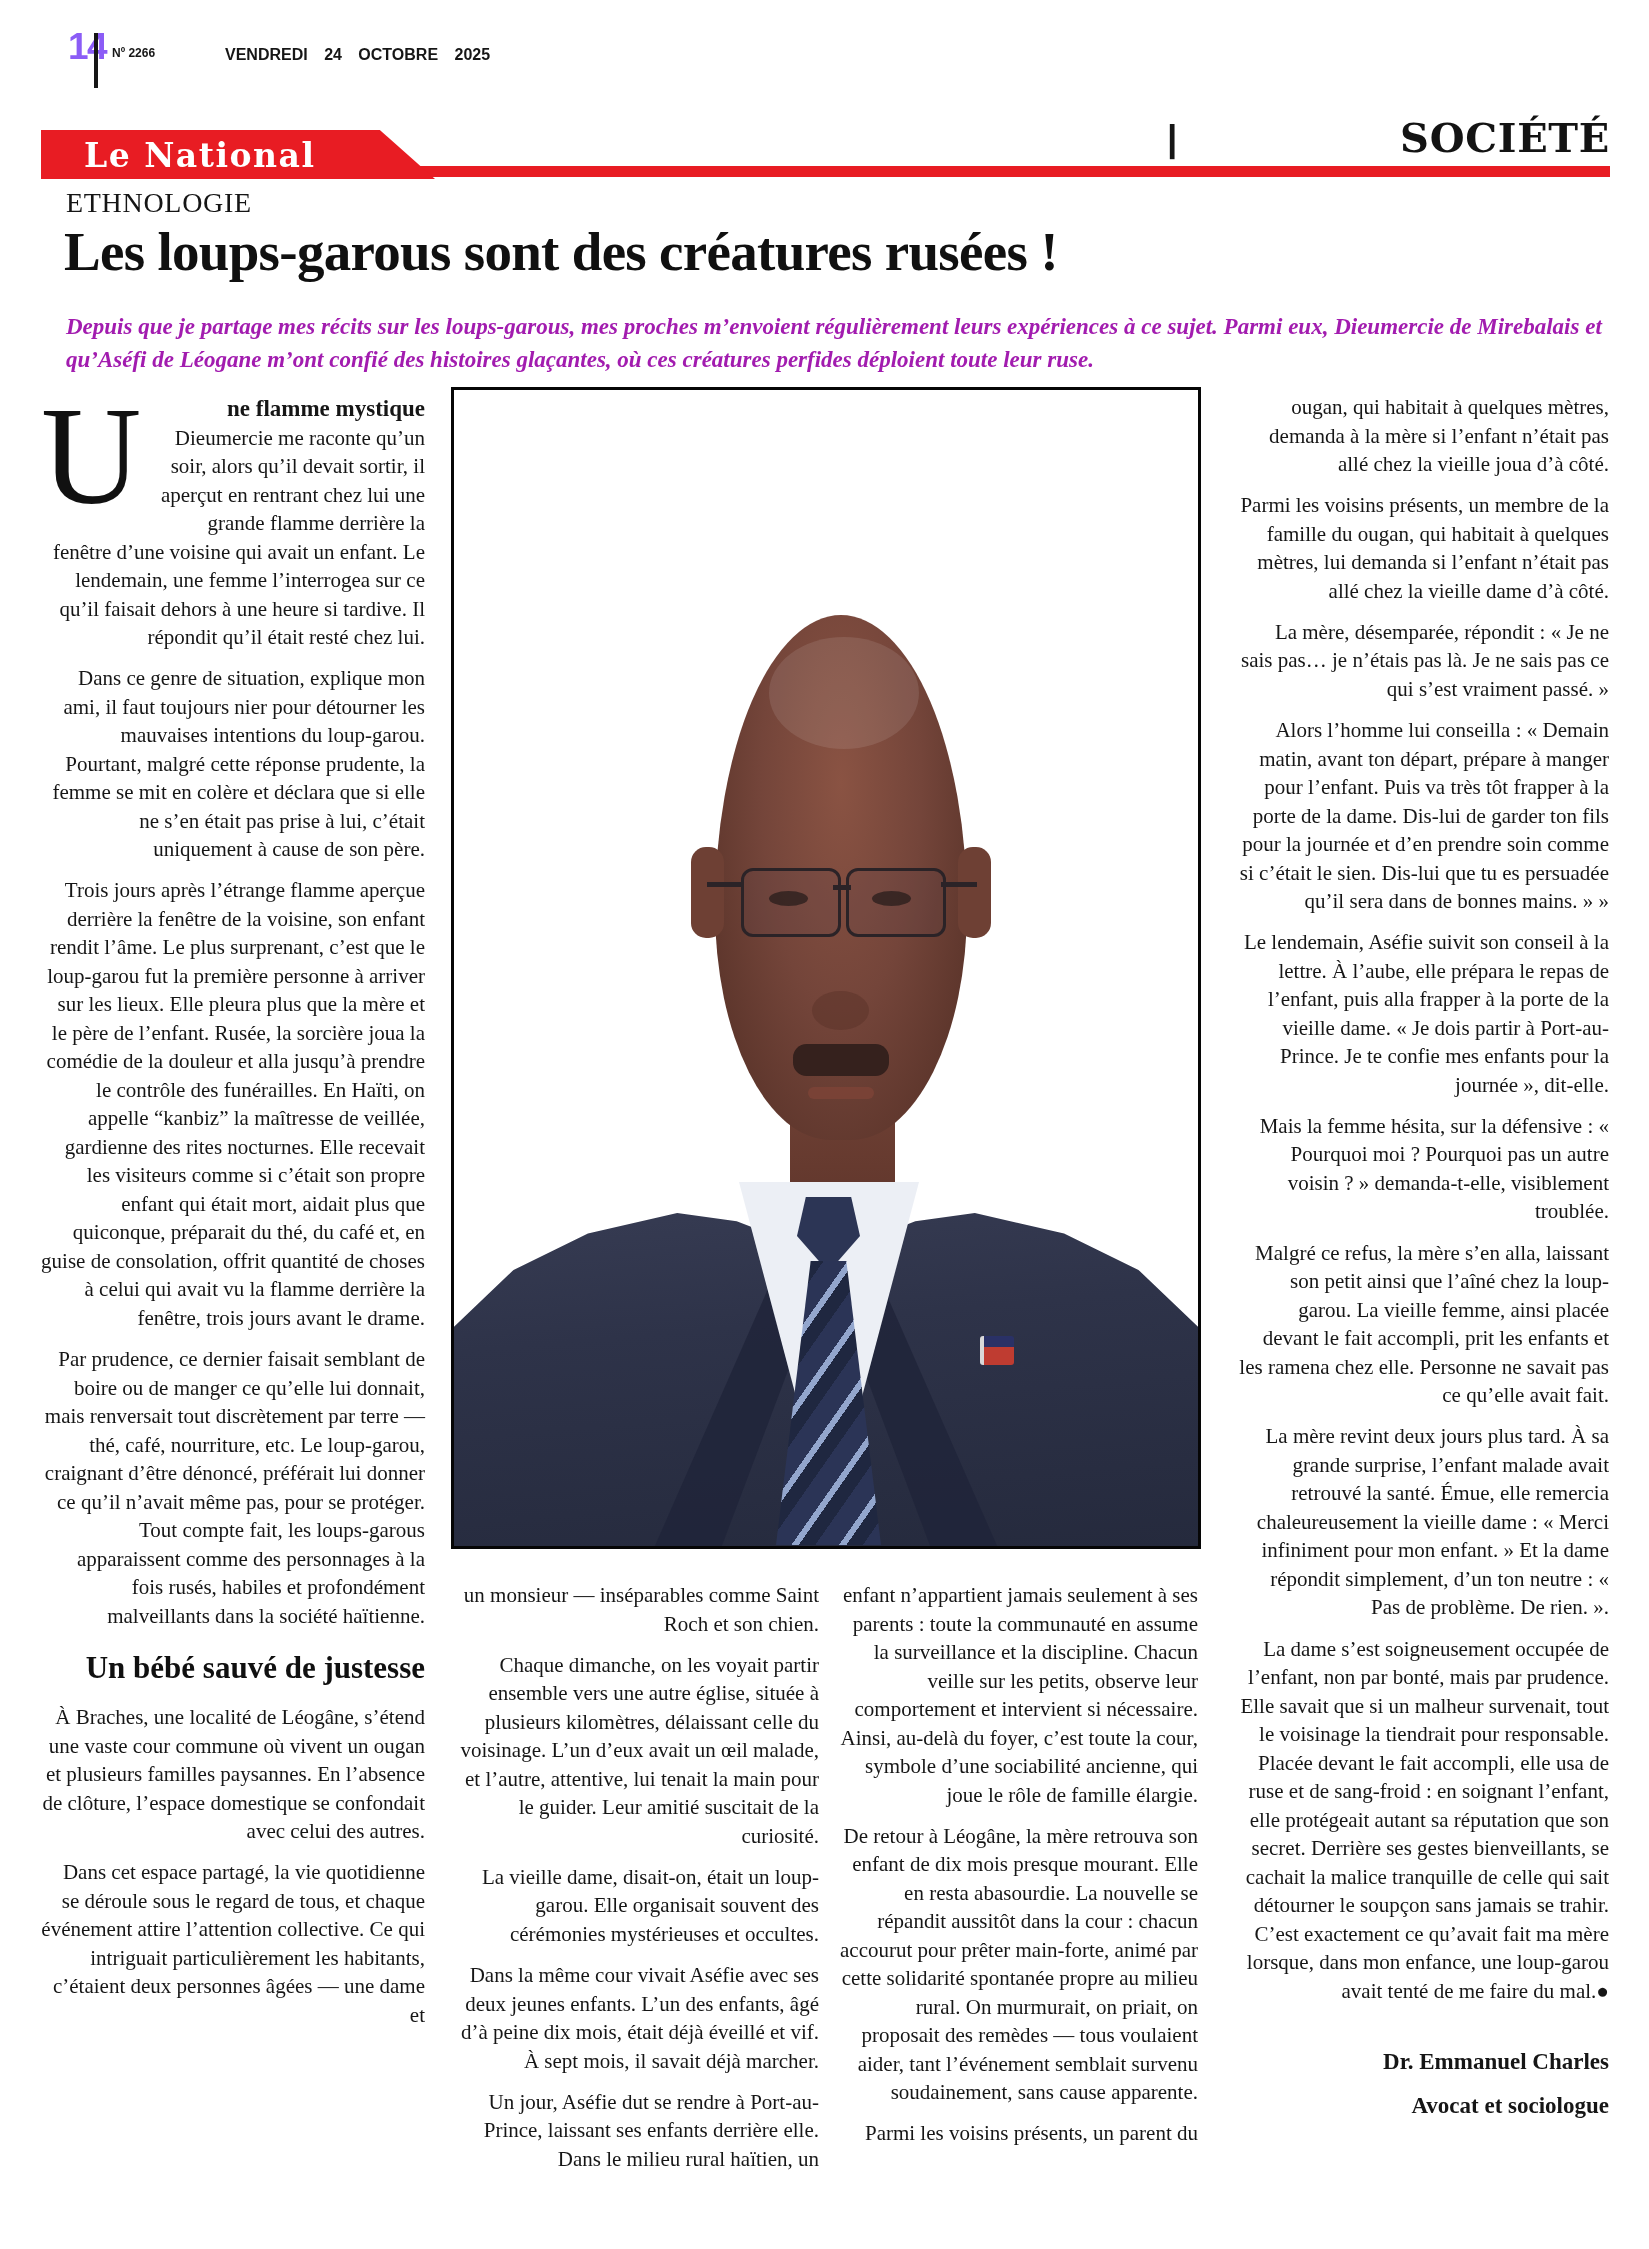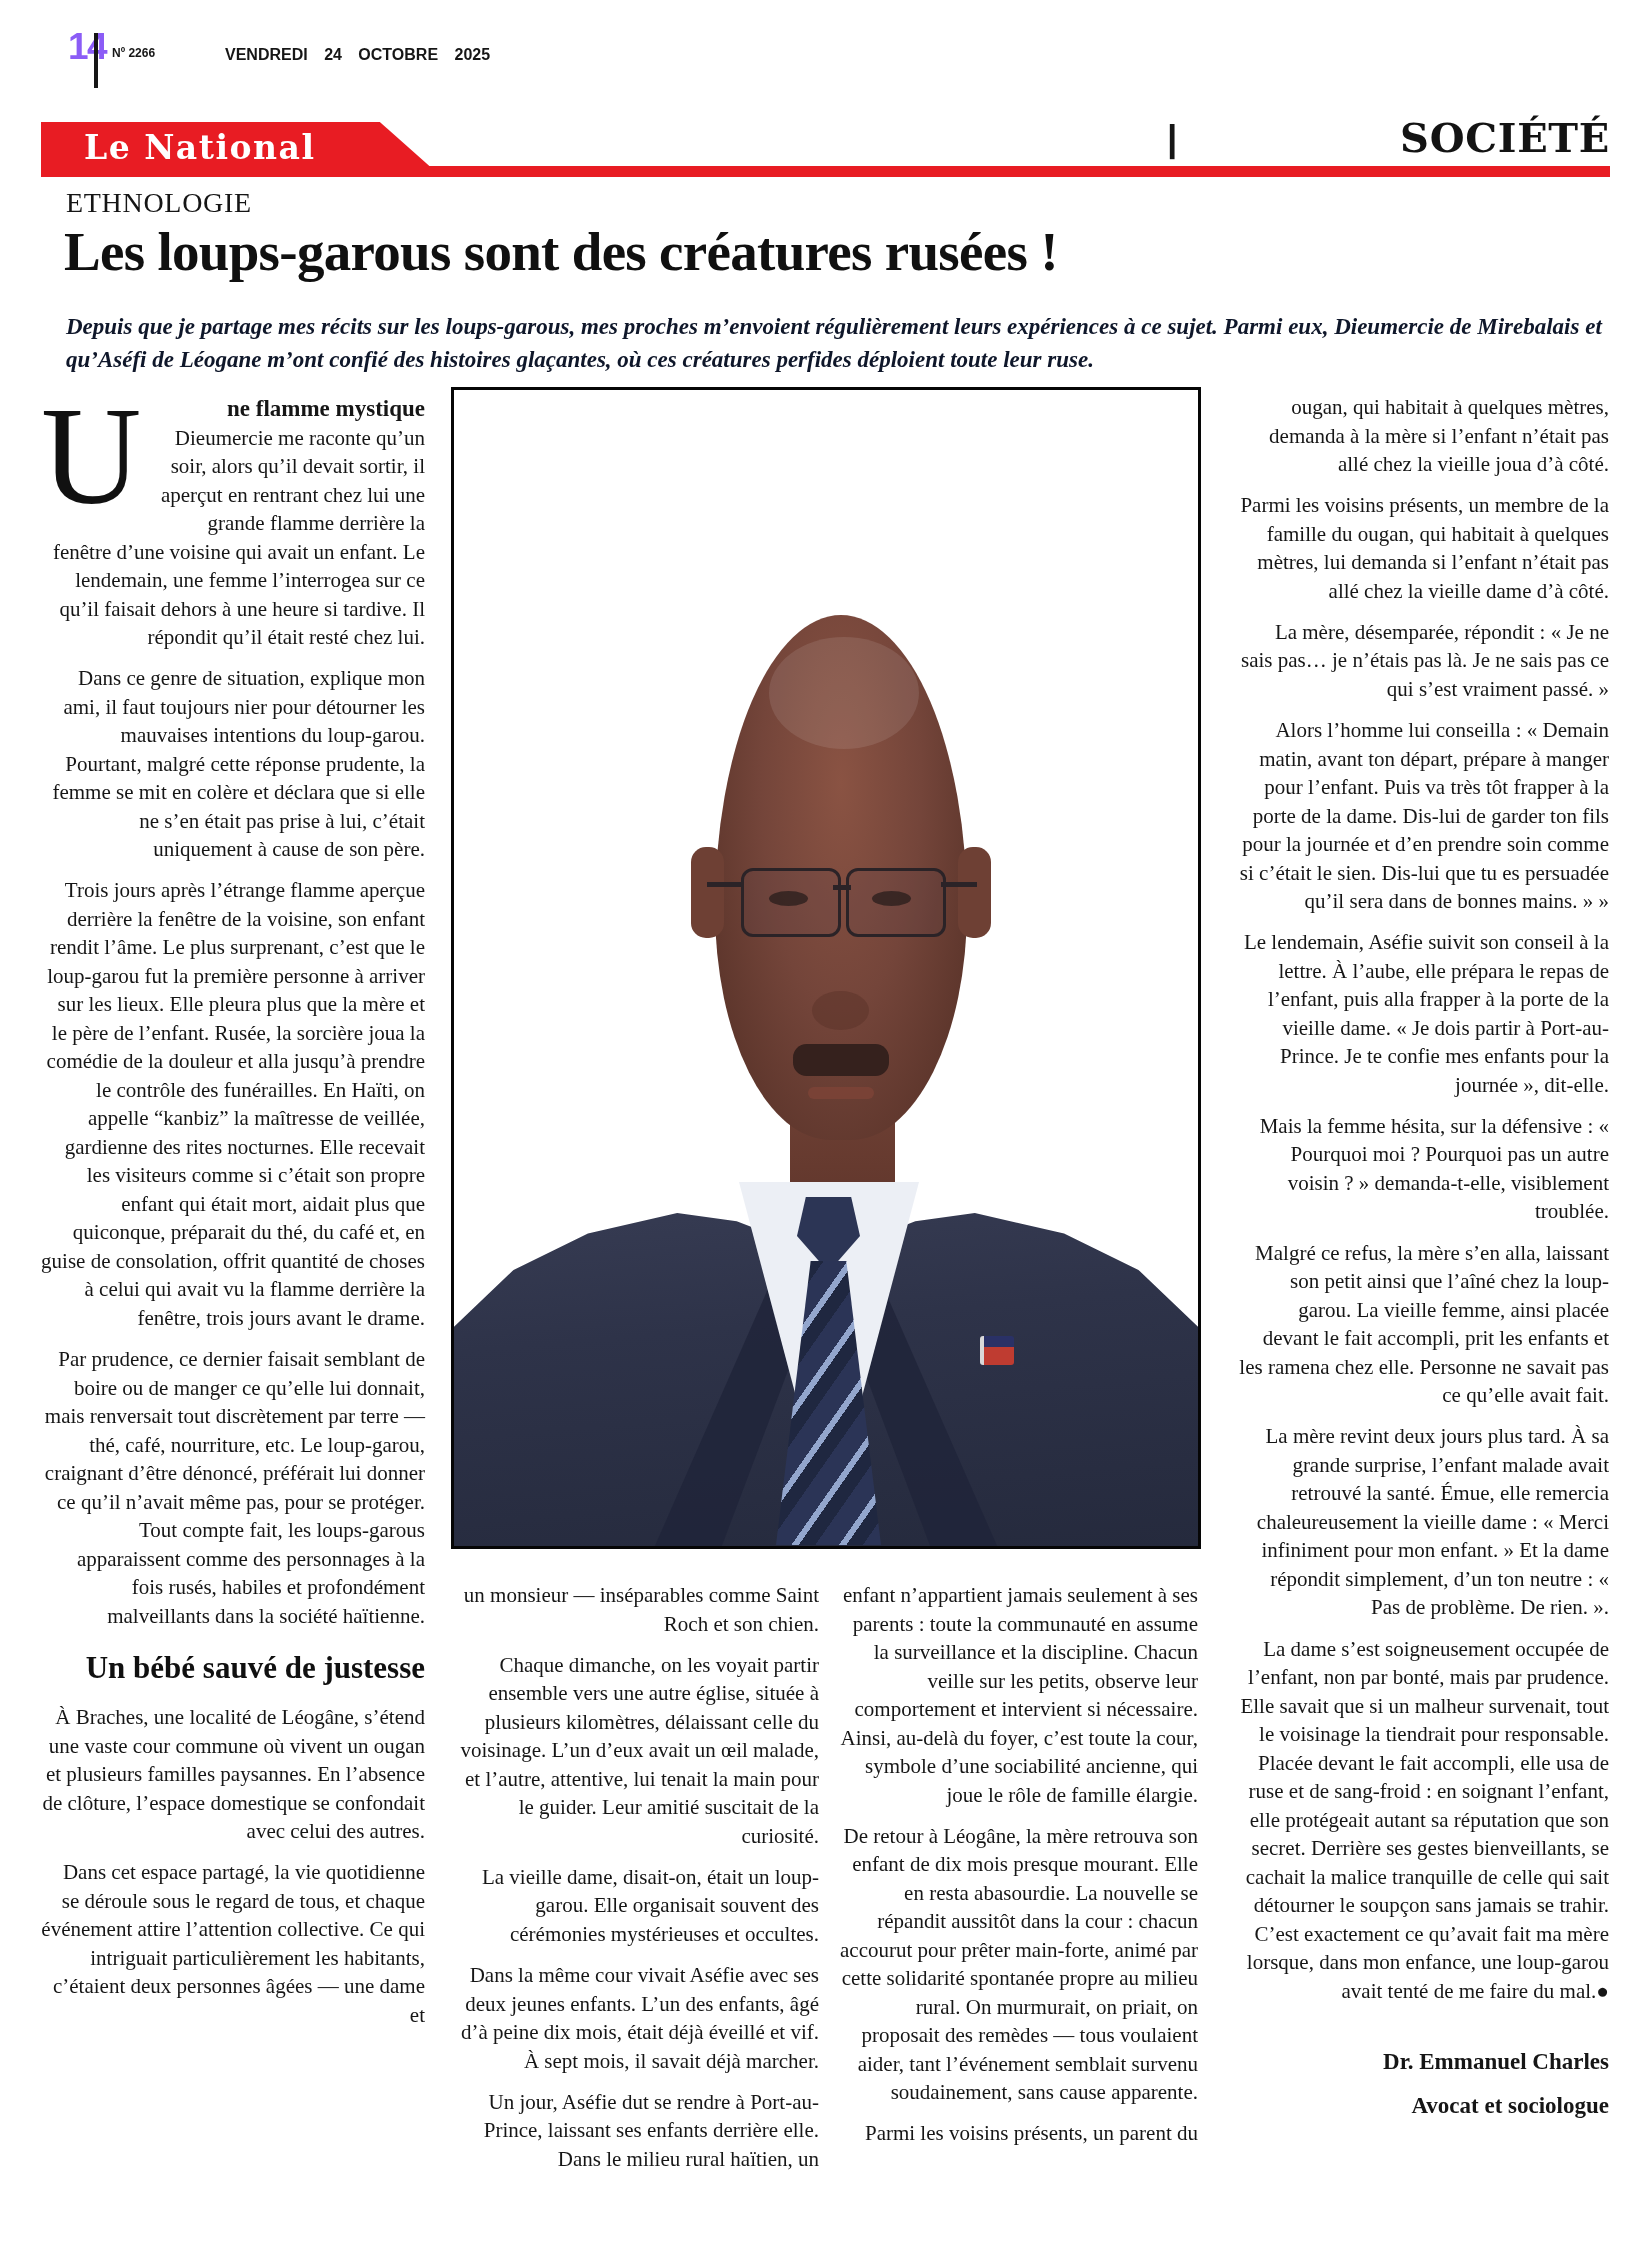--- a/index.html
+++ b/index.html
@@ -8,37 +8,37 @@
   .abs{position:absolute;}
 
   
   .pagenum{left:41px;top:25.5px;font-family:"Liberation Sans",sans-serif;
            font-weight:bold;font-size:37px;letter-spacing:-1.5px;color:#8b5cf6;margin-left:27px;}
   .pagenum-bar{left:94px;top:33px;width:3.7px;height:55px;background:#161616;}
   .issue{left:112px;top:46px;font-family:"Liberation Sans",sans-serif;
          font-weight:bold;font-size:12px;color:#161616;}
   .date{left:225px;top:46px;font-family:"Liberation Sans",sans-serif;
         font-weight:bold;font-size:16px;word-spacing:12px;color:#161616;}
-  .banner{left:41px;top:122px;width:394px;height:49px;background:#e81c23;
+  .banner{left:41px;top:130px;width:394px;height:49px;background:#e81c23;
           clip-path:polygon(0 0, 86% 0, 100% 100%, 0 100%);z-index:2;}
   .brand{position:absolute;left:43px;top:6px;font-family:"DejaVu Serif",serif;
          font-weight:bold;font-size:33px;color:#ffffff;letter-spacing:1.5px;}
   .red-rule{left:41px;top:166px;width:1569px;height:10.5px;background:#e81c23;}
   .section-sep{left:1167px;top:118px;font-family:"Liberation Sans",sans-serif;
                font-weight:bold;font-size:37px;color:#161616;}
   .section{left:1230px;top:114px;width:380px;text-align:right;
            font-family:"DejaVu Serif",serif;font-weight:bold;font-size:40px;
            letter-spacing:0.7px;color:#131313;}
 
   
   .kicker{left:66px;top:187px;font-size:28px;letter-spacing:0.7px;color:#151515;}
   .headline{left:64px;top:220px;width:1545px;font-weight:bold;font-size:55px;
             letter-spacing:-0.7px;color:#101010;}
   .lede{left:66px;top:310px;width:1543px;font-weight:bold;font-style:italic;
-        font-size:23px;line-height:33px;color:#0f172a;}
+        font-size:23px;line-height:33px;color:#a21caf;}
 
   
   .col{position:absolute;text-align:justify;font-size:21px;line-height:28.5px;color:#161616;}
   .col p{margin:0 0 12.7px 0;text-align:right;}
   .col-1{left:41px;top:395px;width:384px;}
   .col-2{left:451px;top:1581px;width:360px;margin-left:8px;}
   .col-3{left:840px;top:1581px;width:358px;}
   .col-4{left:1239px;top:393px;width:370px;}
   .dropcap{float:left;font-size:139px;line-height:112px;padding:4.5px 10.5px 0 0;
            font-weight:normal;color:#111;}

